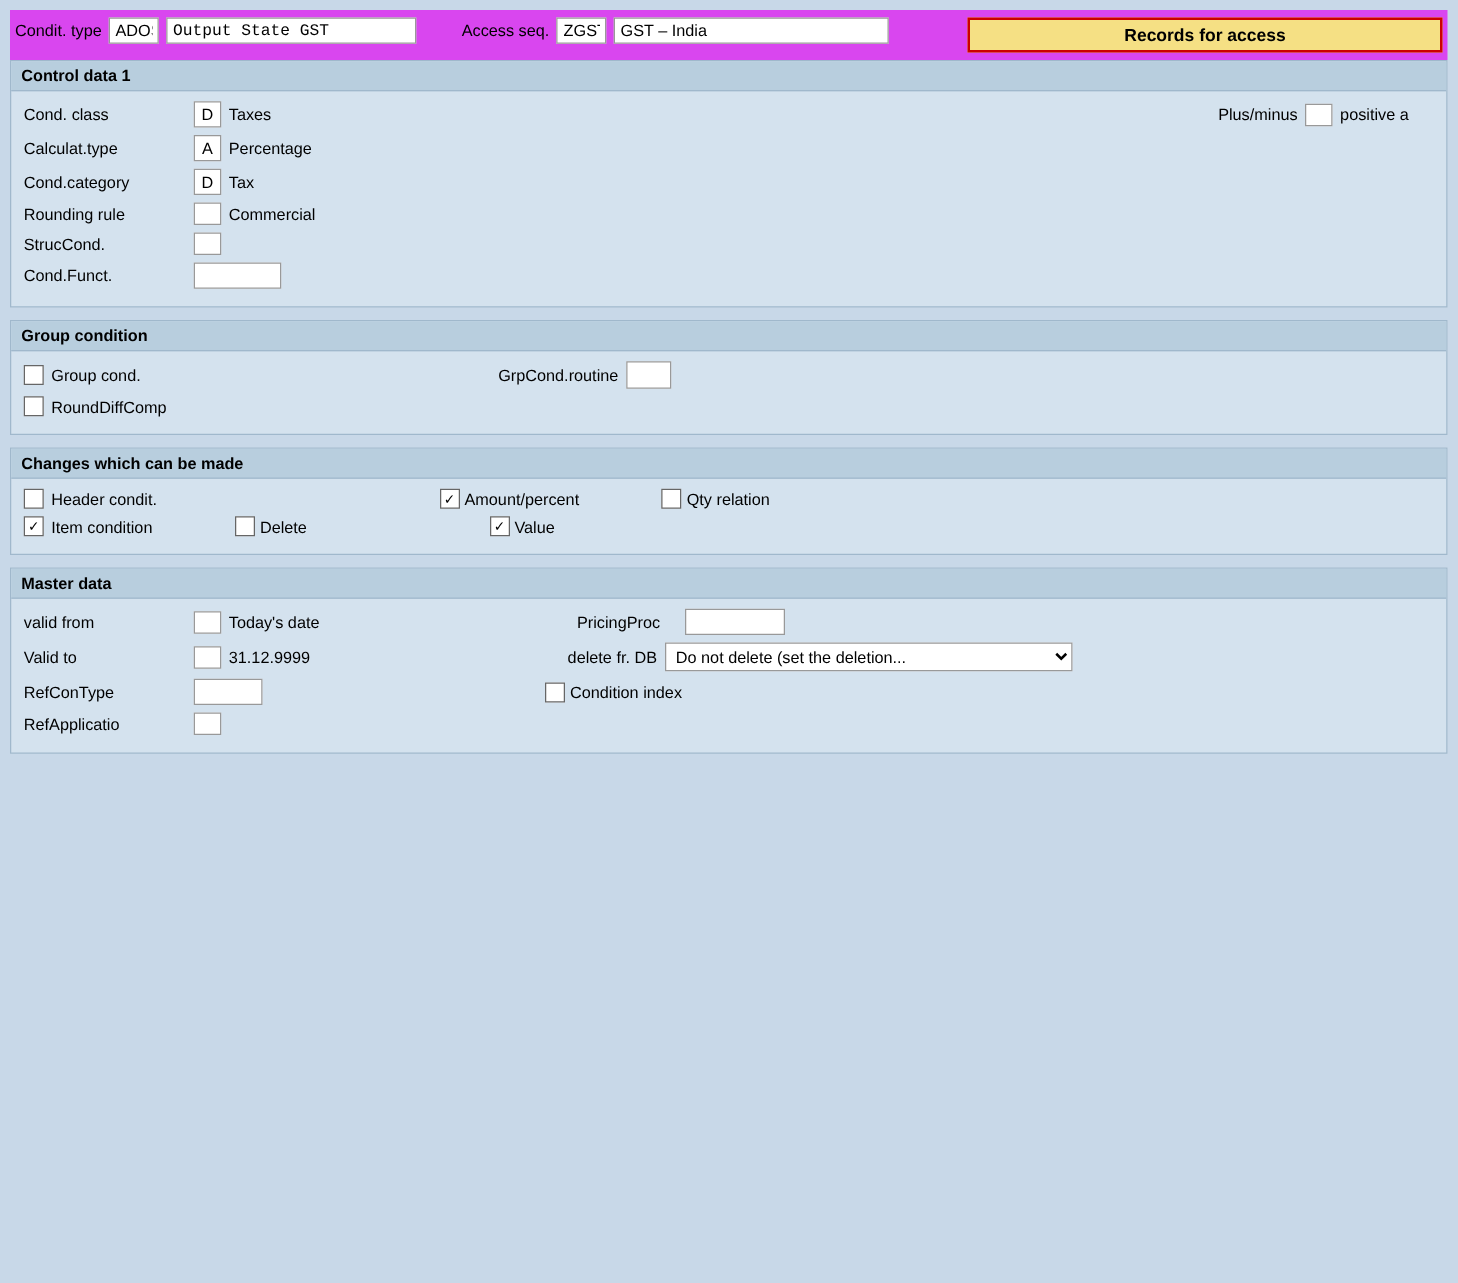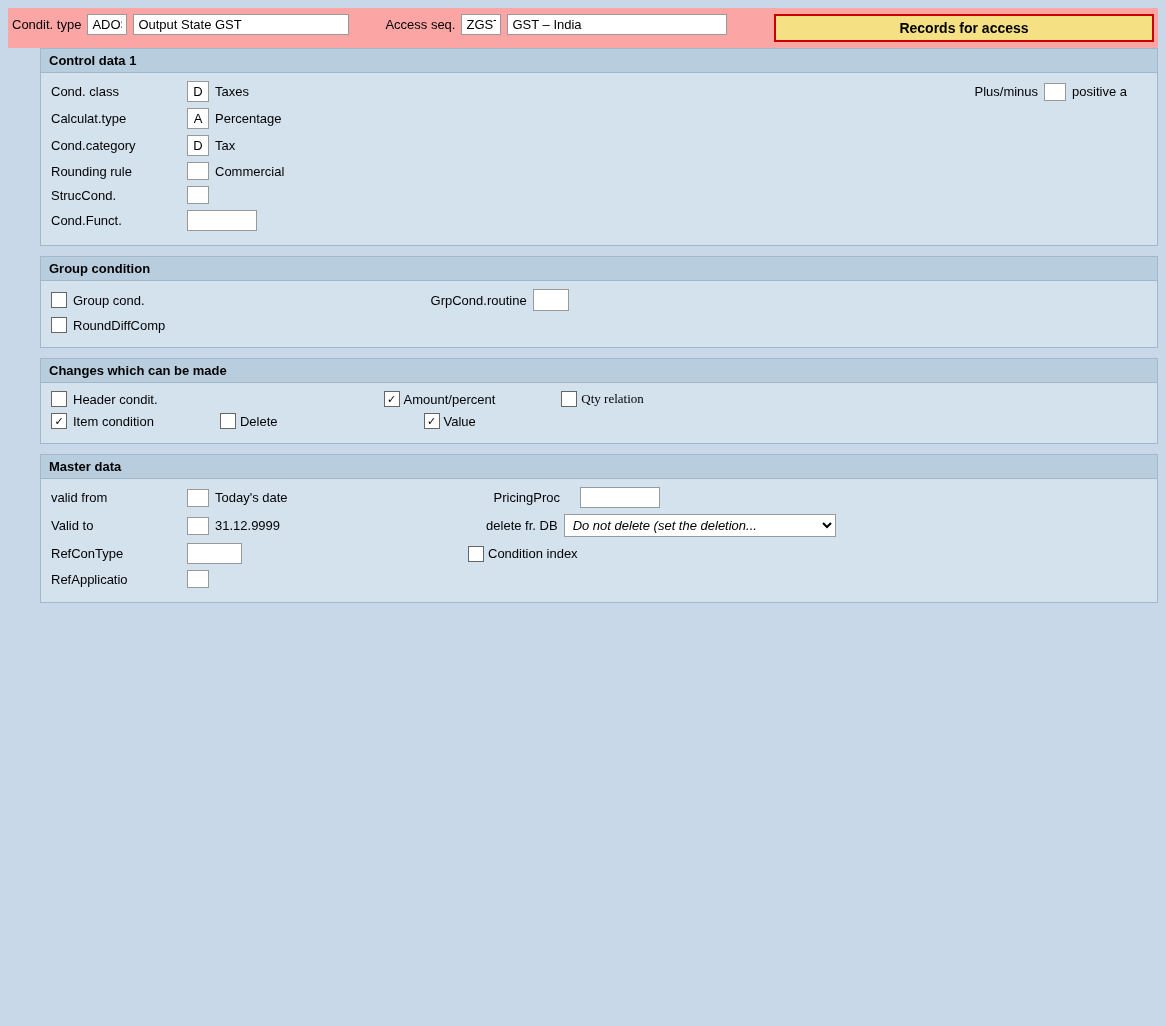--- a/index.html
+++ b/index.html
@@ -12,21 +12,21 @@
     .main-container {
       background: #c8d8e8;
       width: 1150px;
     }
     
     .header-row {
       display: flex;
       align-items: flex-start;
       padding: 6px 4px;
       gap: 8px;
-      background: #fca5a5;
+      background: #d946ef;
       justify-content: space-between;
     }
     .header-left {
       display: flex;
       align-items: center;
       gap: 6px;
       flex: 1;
     }
     .header-right {
       display: flex;
@@ -48,32 +48,32 @@
     .input-box {
       border: 1px solid #999;
       background: white;
       padding: 2px 4px;
       font-size: 13px;
     }
     .input-short {
       width: 40px;
     }
     .input-medium {
-      width: 216px;
+      width: 200px;
+      font-family: Liberation Mono, monospace;
     }
     .label {
       font-size: 13px;
       color: #000;
     }
     
     .section {
       background: #d4e2ee;
       border: 1px solid #a0b8cc;
       margin-bottom: 10px;
-      margin-left: 32px;
     }
     .section-header {
       background: #b8cede;
       border-bottom: 1px solid #a0b8cc;
       padding: 4px 8px;
       font-size: 13px;
       font-weight: bold;
       color: #000;
     }
     .section-body {
@@ -246,21 +246,21 @@
     <div class="section-body">
 
 
       <div class="form-row">
         <div class="checkbox-input"></div>
         <span>Header condit.</span>
         <div style="margin-left:220px; display:flex; align-items:center; gap:4px;">
           <div class="checkbox-input checkbox-checked">✓</div>
           <span>Amount/percent</span>
         </div>
-        <div style="margin-left:60px; display:flex; align-items:center; gap:4px;font-family:Liberation Serif, serif;">
+        <div style="margin-left:60px; display:flex; align-items:center; gap:4px;">
           <div class="checkbox-input"></div>
           <span>Qty relation</span>
         </div>
       </div>
 
       <div class="form-row">
         <div class="checkbox-input checkbox-checked">✓</div>
         <span>Item condition</span>
         <div style="margin-left:60px; display:flex; align-items:center; gap:4px;">
           <div class="checkbox-input"></div>
@@ -288,21 +288,21 @@
           <input class="pricingproc-input" value="" style="">
         </div>
       </div>
 
       <div class="form-row">
         <span class="form-label">Valid to</span>
         <div class="small-input"></div>
         <span>31.12.9999</span>
         <div style="margin-left:200px; display:flex; align-items:center; gap:6px;">
           <span>delete fr. DB</span>
-          <select class="dropdown" style="width:272px;font-style:italic;">
+          <select class="dropdown" style="width:326px;">
             <option>Do not delete (set the deletion...</option>
           </select>
         </div>
       </div>
 
       <div class="form-row">
         <span class="form-label">RefConType</span>
         <input class="refcontype-input" value="" style="">
         <div style="margin-left:220px; display:flex; align-items:flex-start; gap:4px;">
           <div class="checkbox-input"></div>

